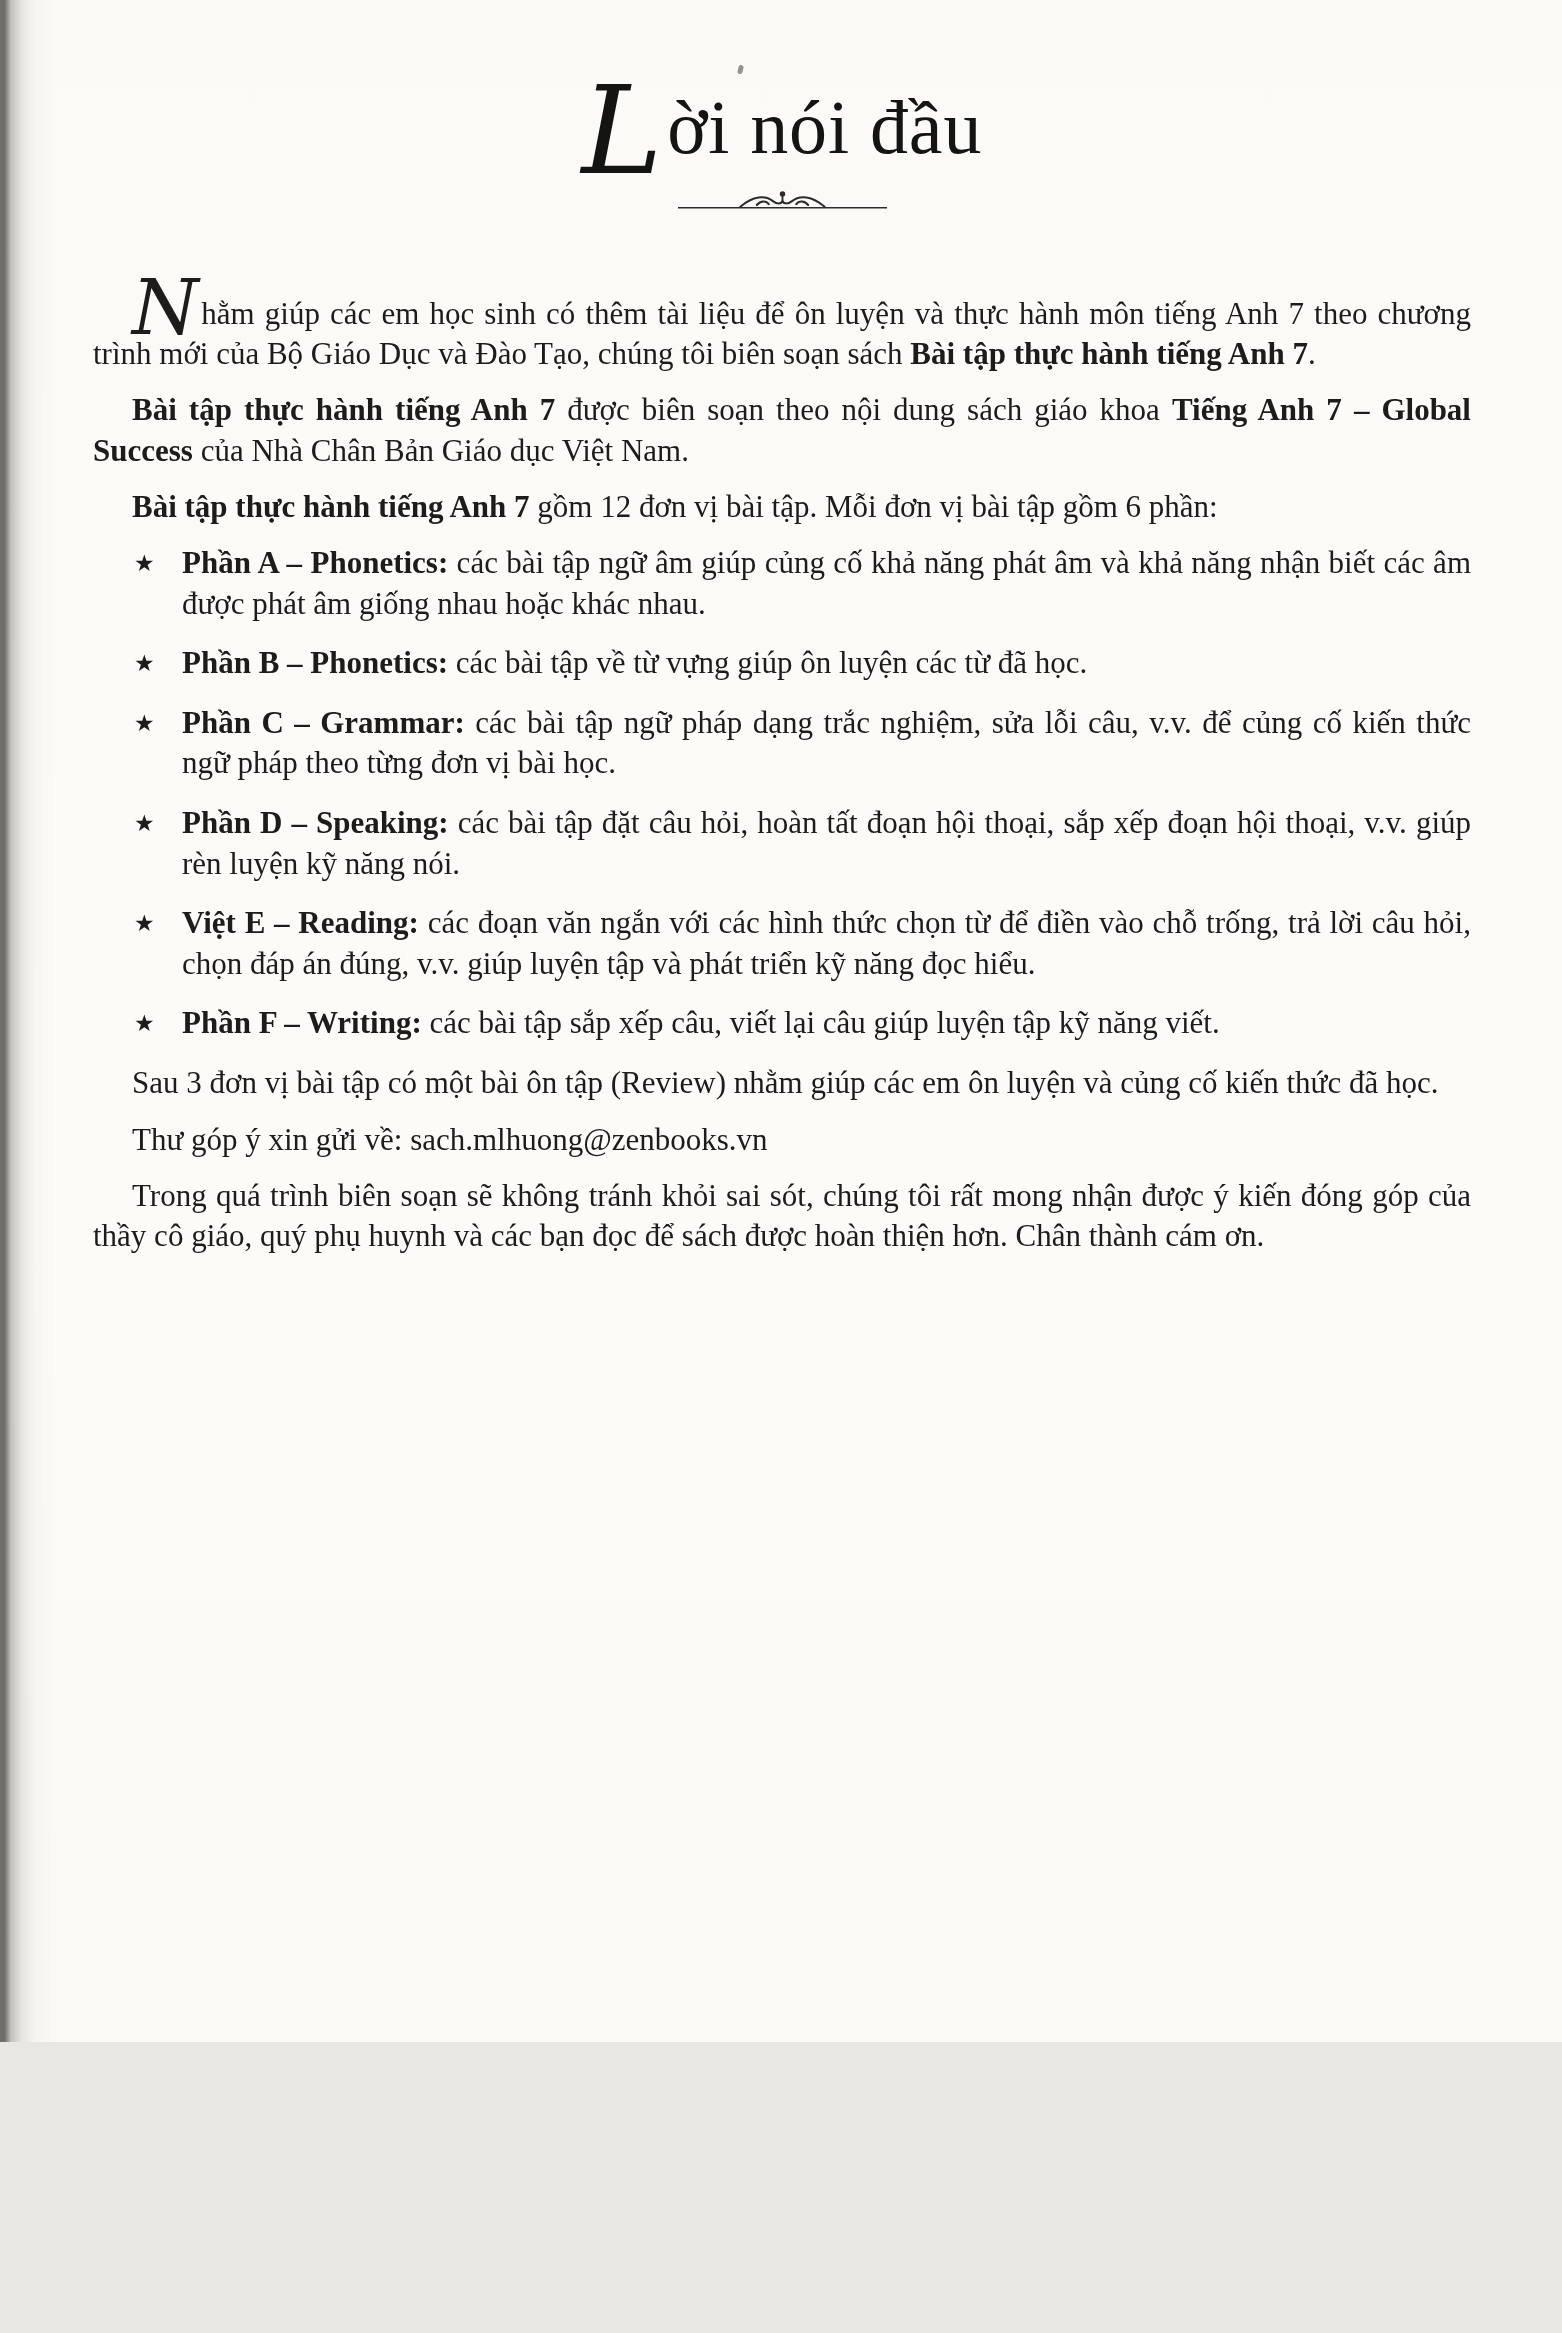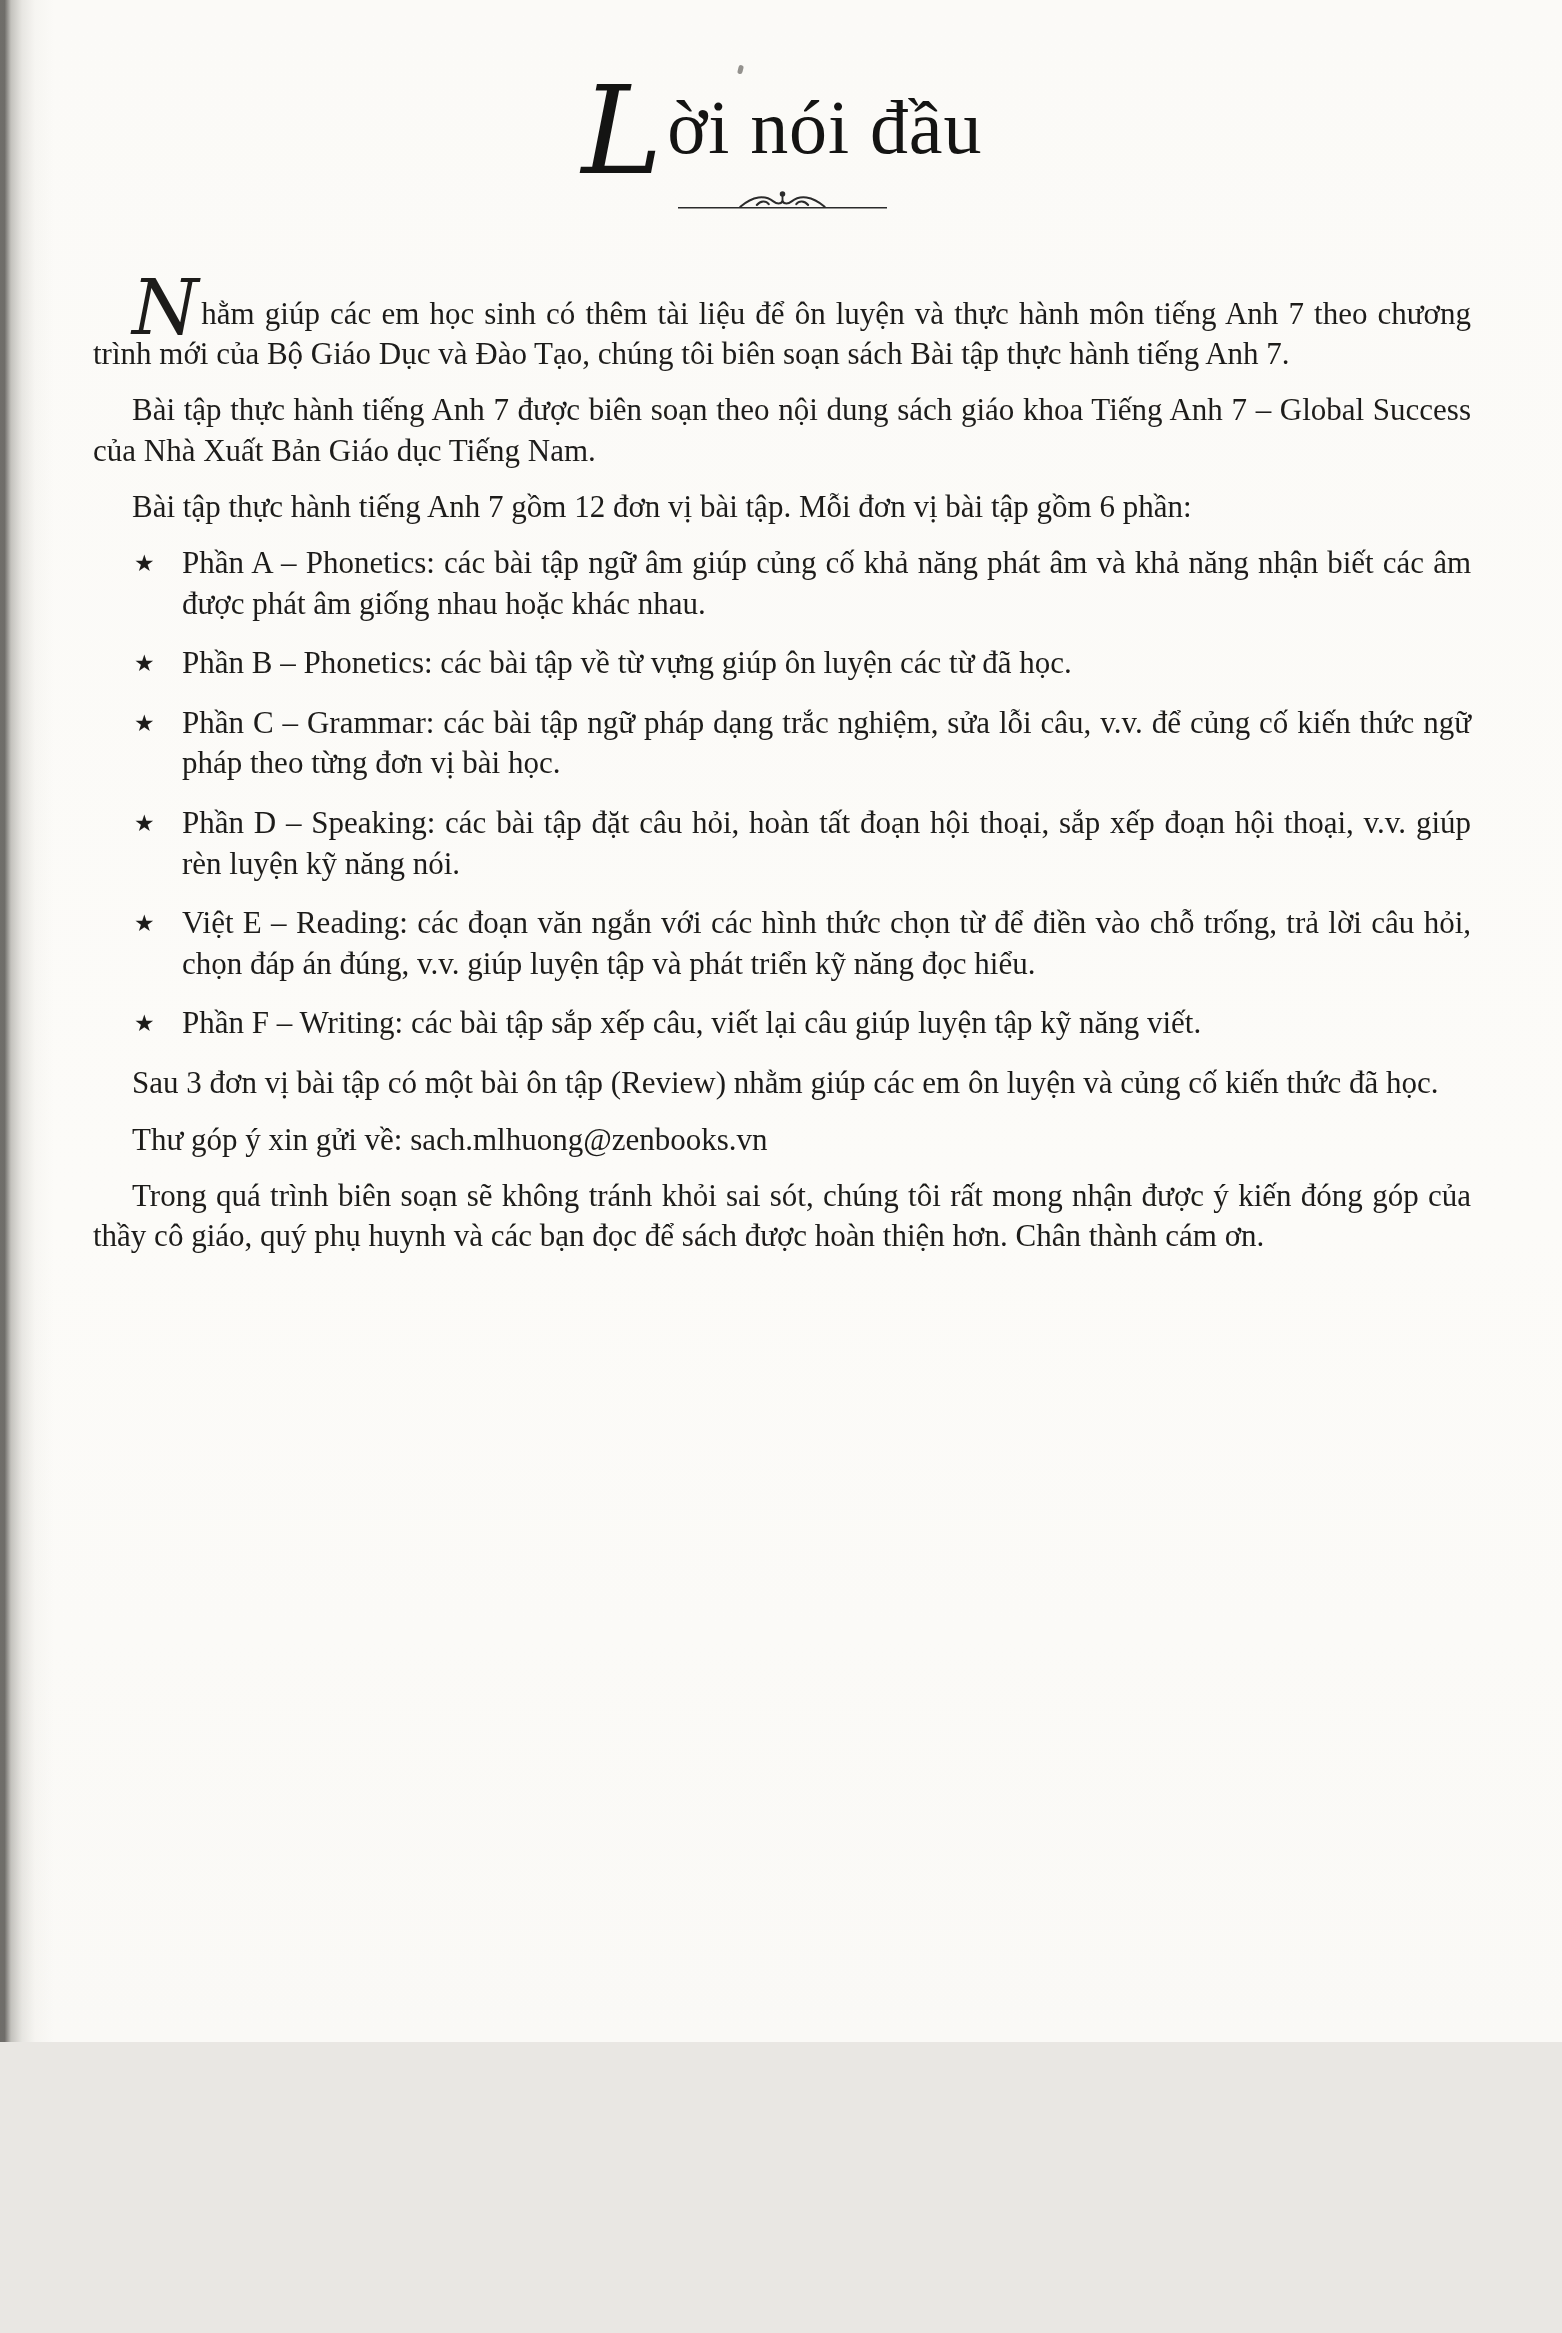--- a/index.html
+++ b/index.html
@@ -58,21 +58,21 @@
   .ornament svg { display: inline-block; }
   p.body {
     font-size: 31px;
     line-height: 1.30;
     text-align: justify;
     margin: 0 0 16px 0;
     color: #1d1c1a;
   }
   p.first-para { margin-top: 74px; text-indent: 39px; }
   .indent { text-indent: 39px; }
-  .b { font-weight: normal; }
+  .b { font-weight: bold; }
   .initial-n {
     font-family: "DejaVu Serif", serif;
     font-style: italic;
     font-size: 76px;
     line-height: 0;
     vertical-align: -0.14em;
     margin-right: 2.8px;
   }
   .bullet {
     position: relative;
@@ -110,21 +110,21 @@
           <path d="M88 24 C92 19 98 19 101 23"></path>
           <path d="M144 24 C140 19 134 19 131 23"></path>
         </g>
         <circle cx="116" cy="12" r="3" fill="#2b2b2b"></circle>
         <path d="M116 12 L116 22" stroke="#2b2b2b" stroke-width="2"></path>
       </svg>
     </div>
 
     <p class="body first-para"><span class="initial-n">N</span><span>hằm giúp các em học sinh có thêm tài liệu để ôn luyện và thực hành môn tiếng Anh 7 theo chương trình mới của Bộ Giáo Dục và Đào Tạo, chúng tôi biên soạn sách </span><span class="b">Bài tập thực hành tiếng Anh 7</span><span>.</span></p>
 
-    <p class="body indent"><span class="b">Bài tập thực hành tiếng Anh 7</span><span> được biên soạn theo nội dung sách giáo khoa </span><span class="b">Tiếng Anh 7 – Global Success</span><span> của Nhà Xuất Bản Giáo dục Tiếng Nam.</span></p>
+    <p class="body indent"><span class="b">Bài tập thực hành tiếng Anh 7</span><span> được biên soạn theo nội dung sách giáo khoa </span><span class="b">Tiếng Anh 7 – Global Success</span><span> của Nhà Chân Bản Giáo dục Việt Nam.</span></p>
 
     <p class="body indent"><span class="b">Bài tập thực hành tiếng Anh 7</span><span> gồm 12 đơn vị bài tập. Mỗi đơn vị bài tập gồm 6 phần:</span></p>
 
     <div>
 
       <div class="bullet"><span class="star">★</span><span class="b">Phần A – Phonetics:</span><span> các bài tập ngữ âm giúp củng cố khả năng phát âm và khả năng nhận biết các âm được phát âm giống nhau hoặc khác nhau.</span></div>
 
       <div class="bullet"><span class="star">★</span><span class="b">Phần B – Phonetics:</span><span> các bài tập về từ vựng giúp ôn luyện các từ đã học.</span></div>
 
       <div class="bullet"><span class="star">★</span><span class="b">Phần C – Grammar:</span><span> các bài tập ngữ pháp dạng trắc nghiệm, sửa lỗi câu, v.v. để củng cố kiến thức ngữ pháp theo từng đơn vị bài học.</span></div>

